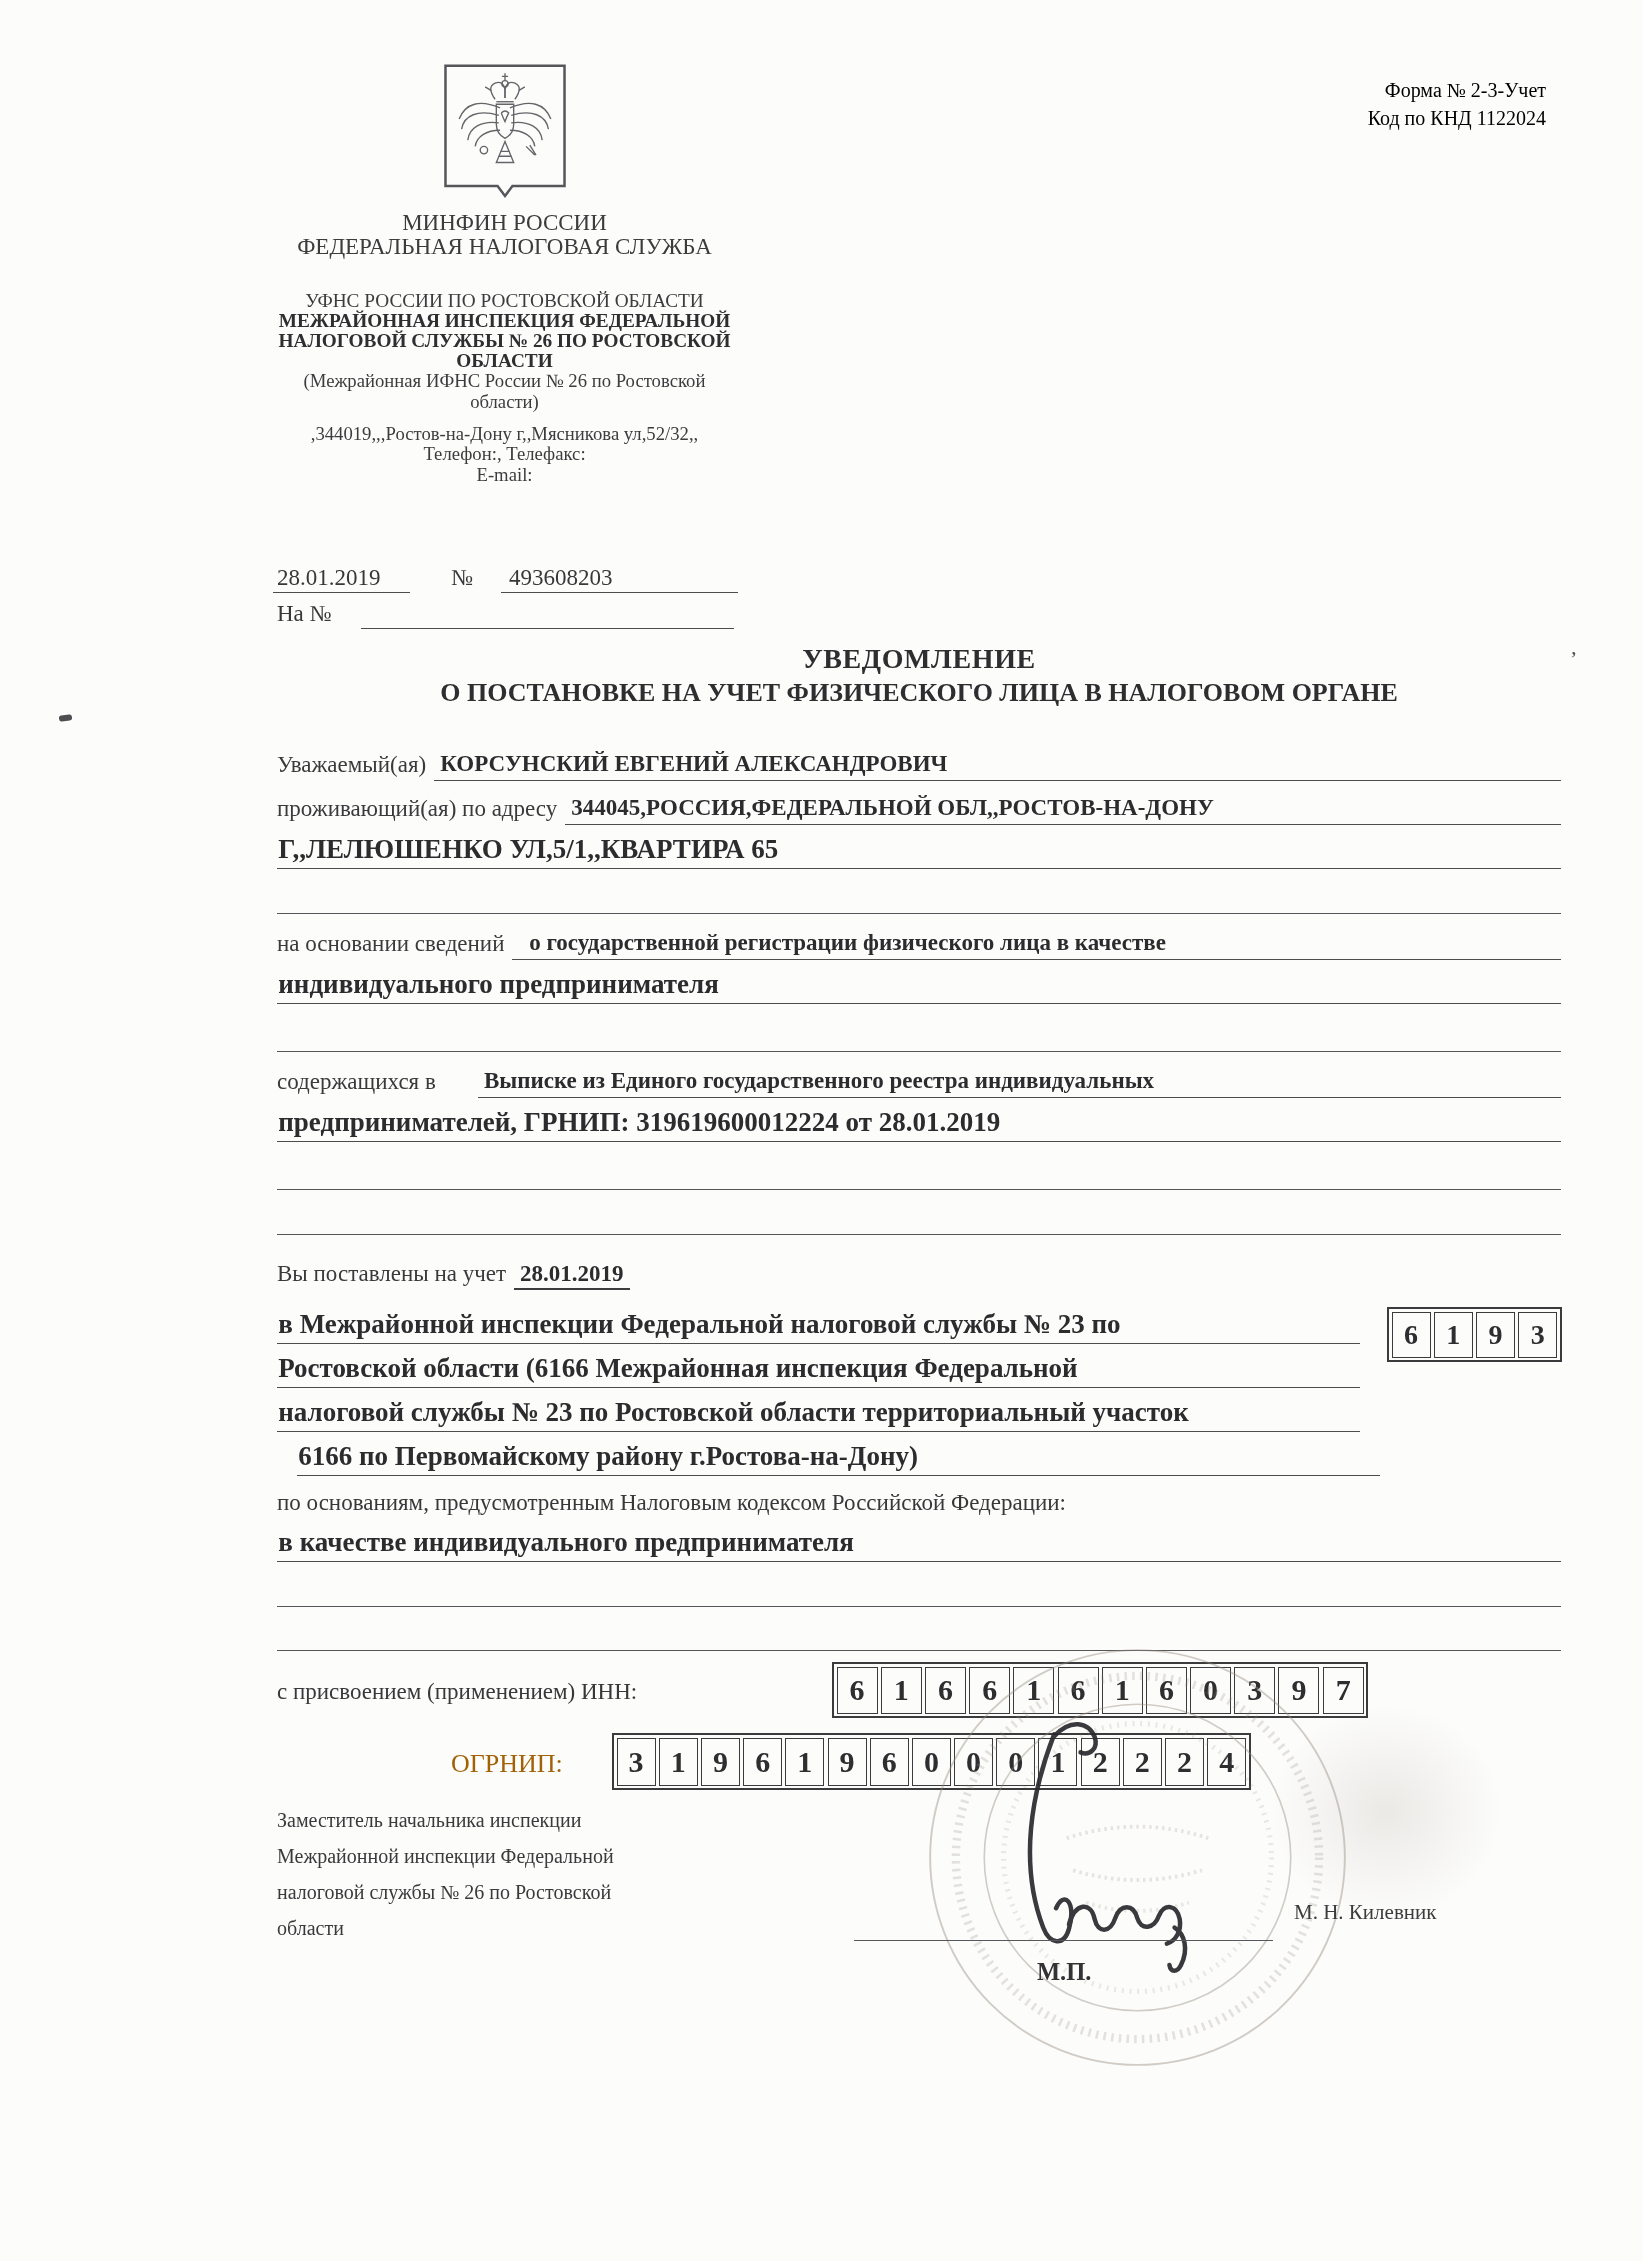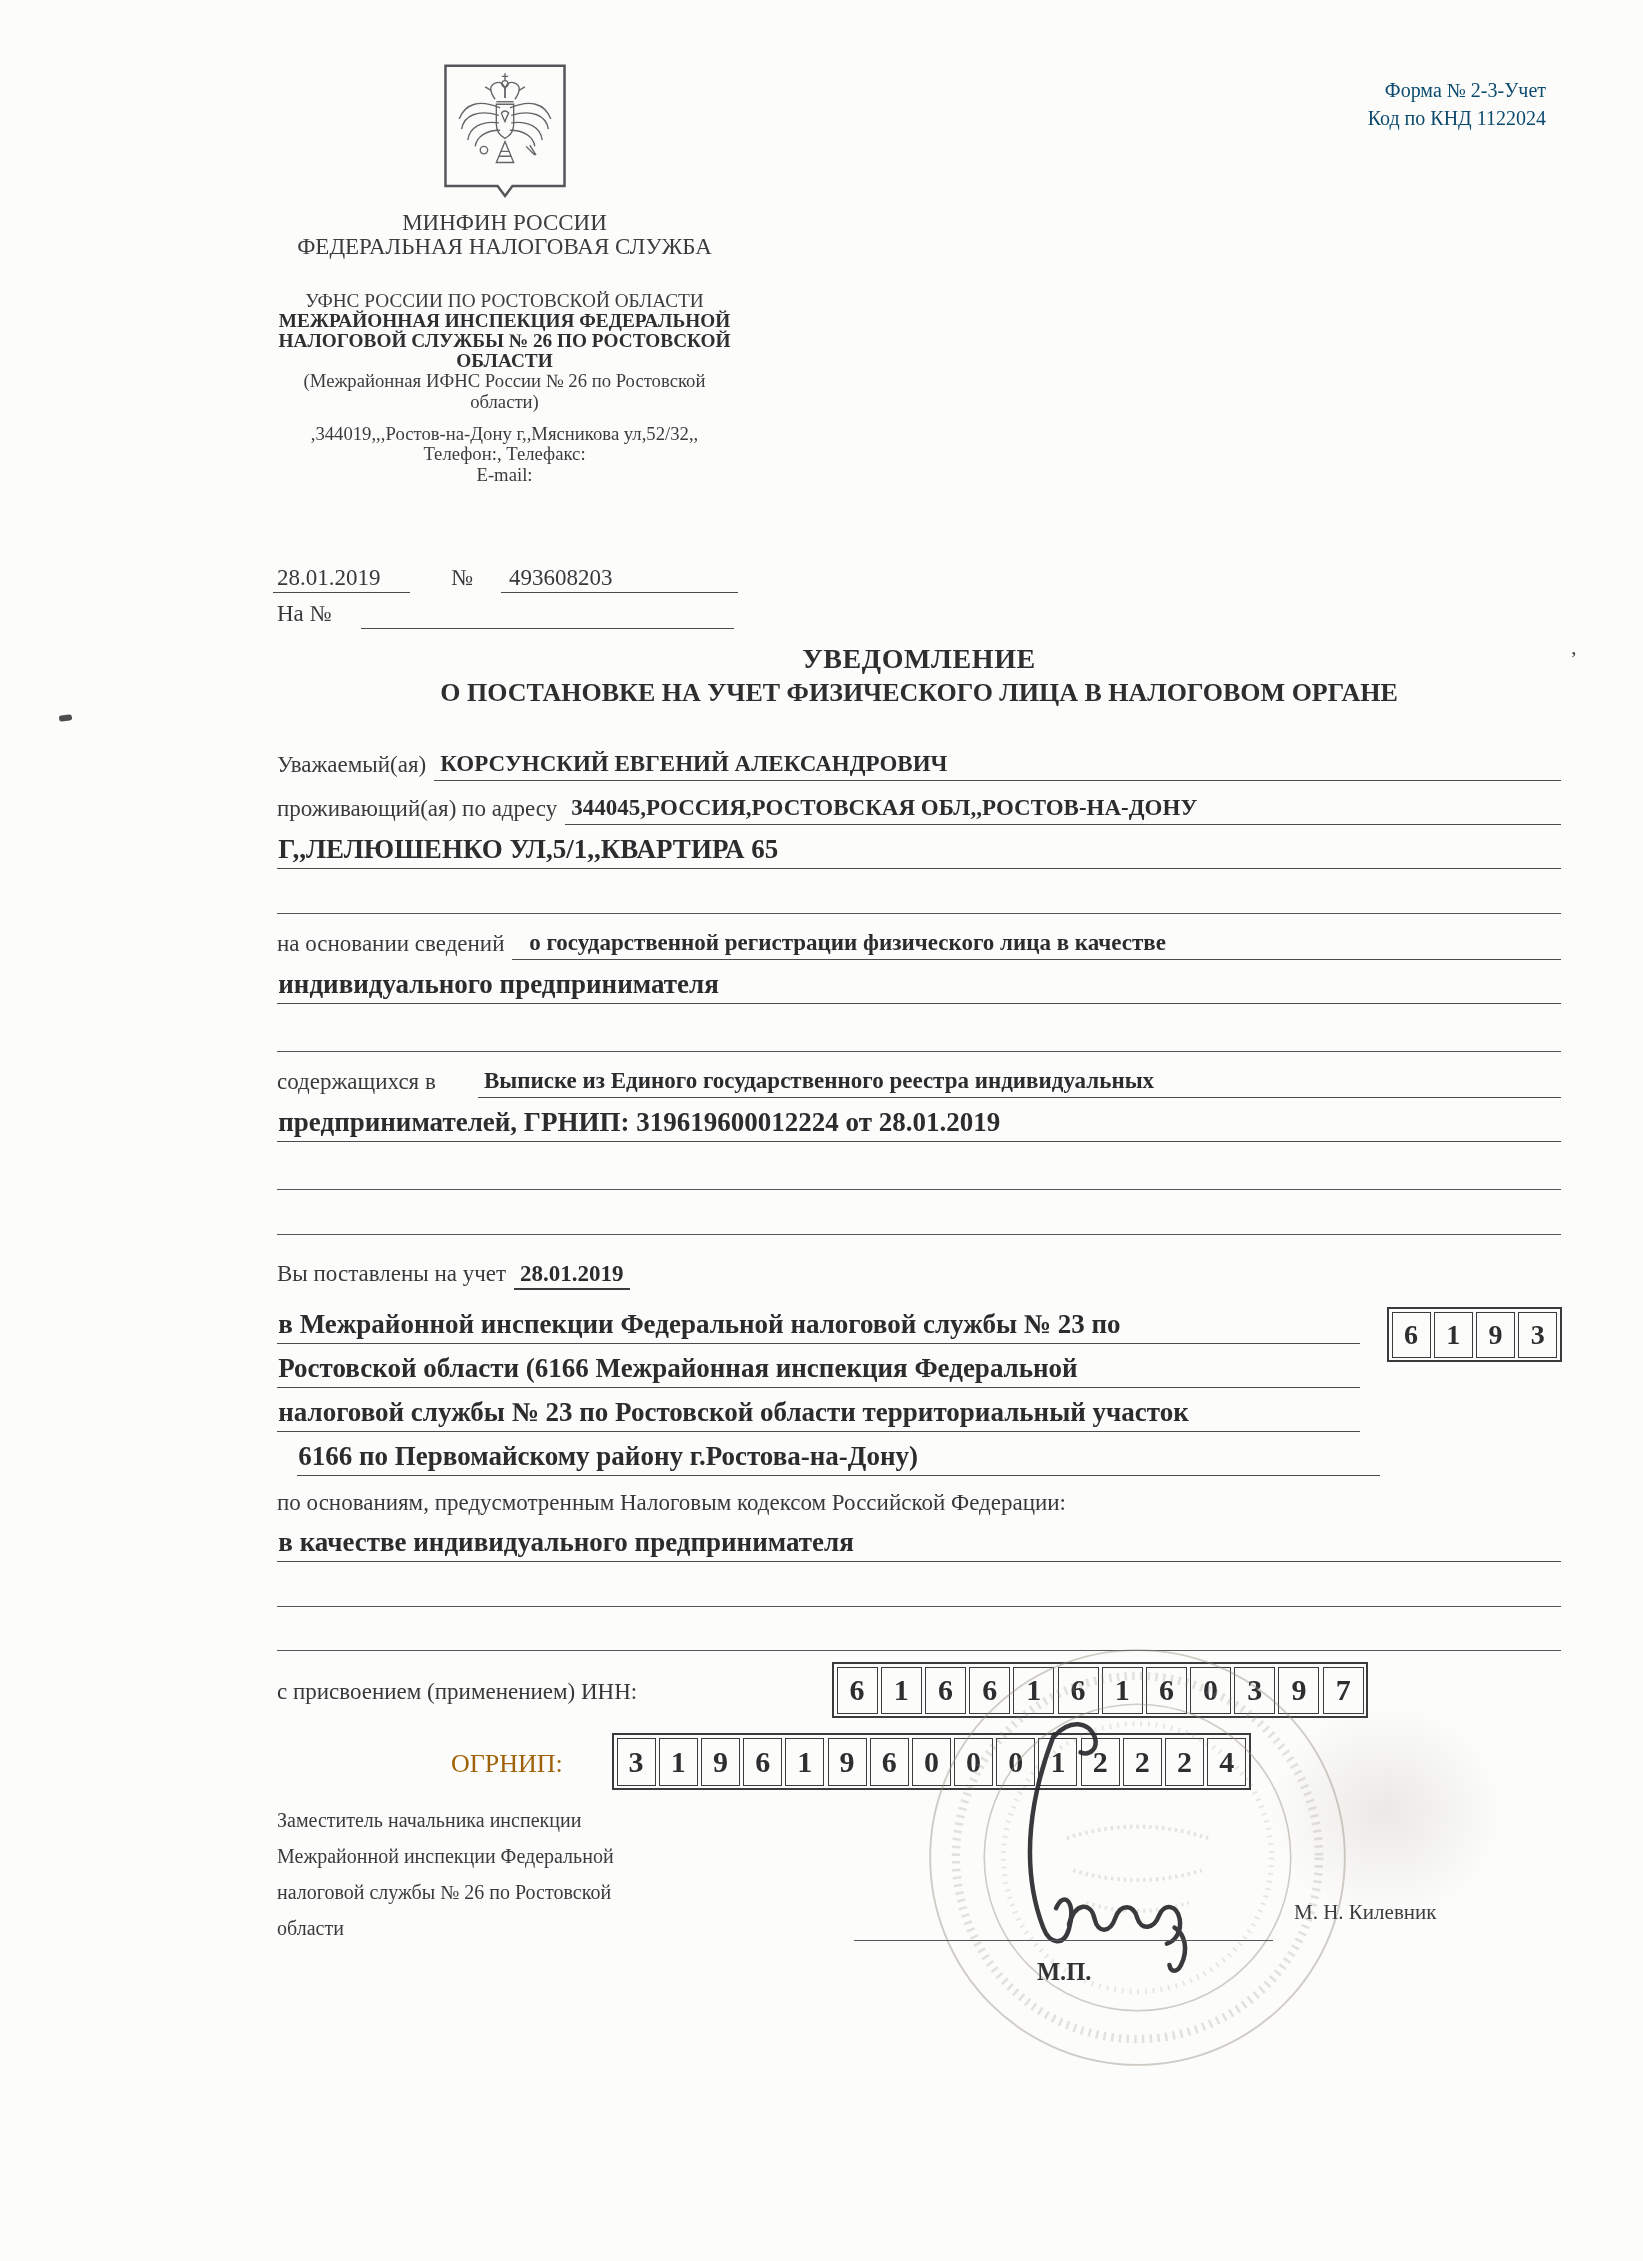--- a/index.html
+++ b/index.html
@@ -3,21 +3,21 @@
 <meta charset="utf-8">
 <style>
   html,body{margin:0;padding:0;background:#e8e8e8;}
   #page{
     position:relative;width:1644px;height:2261px;background:#fcfcfb;
     font-family:"Liberation Serif","DejaVu Serif",serif;color:#3a3a3c;
     overflow:hidden;
   }
   .abs{position:absolute;}
   
-  .form-block{right:98px;top:76px;text-align:right;font-size:20px;line-height:28px;color:#0c4a6e;}
+  .form-block{right:98px;top:76px;text-align:right;font-size:20px;line-height:28px;color:#000000;}
   .org-block{left:150px;top:211px;width:709px;text-align:center;color:#3c3c3e;}
   .org-l{line-height:24px;font-size:23px;}
   .org-m{line-height:20px;font-size:19.3px;margin-top:32px;}
   .org-b{line-height:20px;font-size:19.3px;font-weight:bold;color:#2f2f31;}
   .org-s{line-height:20.6px;font-size:18.7px;}
   .org-gap{height:11.6px;}
   
   .emblem{left:443px;top:63px;width:124px;height:137px;}
   
   .reftxt{font-size:23px;color:#38383a;}
@@ -119,21 +119,21 @@
 
   <div class="abs speck1"></div>
   <div class="abs speck2">’</div>
 
   <div class="frow" style="top:749px;">
     <span class="lbl">Уважаемый(ая)</span>
     <span class="val">КОРСУНСКИЙ ЕВГЕНИЙ АЛЕКСАНДРОВИЧ</span>
   </div>
   <div class="frow" style="top:793px;">
     <span class="lbl">проживающий(ая) по адресу</span>
-    <span class="val">344045,РОССИЯ,РОСТОВСКАЯ ОБЛ,,РОСТОВ-НА-ДОНУ</span>
+    <span class="val">344045,РОССИЯ,ФЕДЕРАЛЬНОЙ ОБЛ,,РОСТОВ-НА-ДОНУ</span>
   </div>
   <div class="fullv" style="top:837px;">Г,,ЛЕЛЮШЕНКО УЛ,5/1,,КВАРТИРА 65</div>
   <div class="blankline" style="top:913px;"></div>
 
   <div class="frow" style="top:928px;">
     <span class="lbl">на основании сведений</span>
     <span class="val" style="padding-left:17px;">о государственной регистрации физического лица в качестве</span>
   </div>
   <div class="fullv" style="top:972px;">индивидуального предпринимателя</div>
   <div class="blankline" style="top:1051px;"></div>

